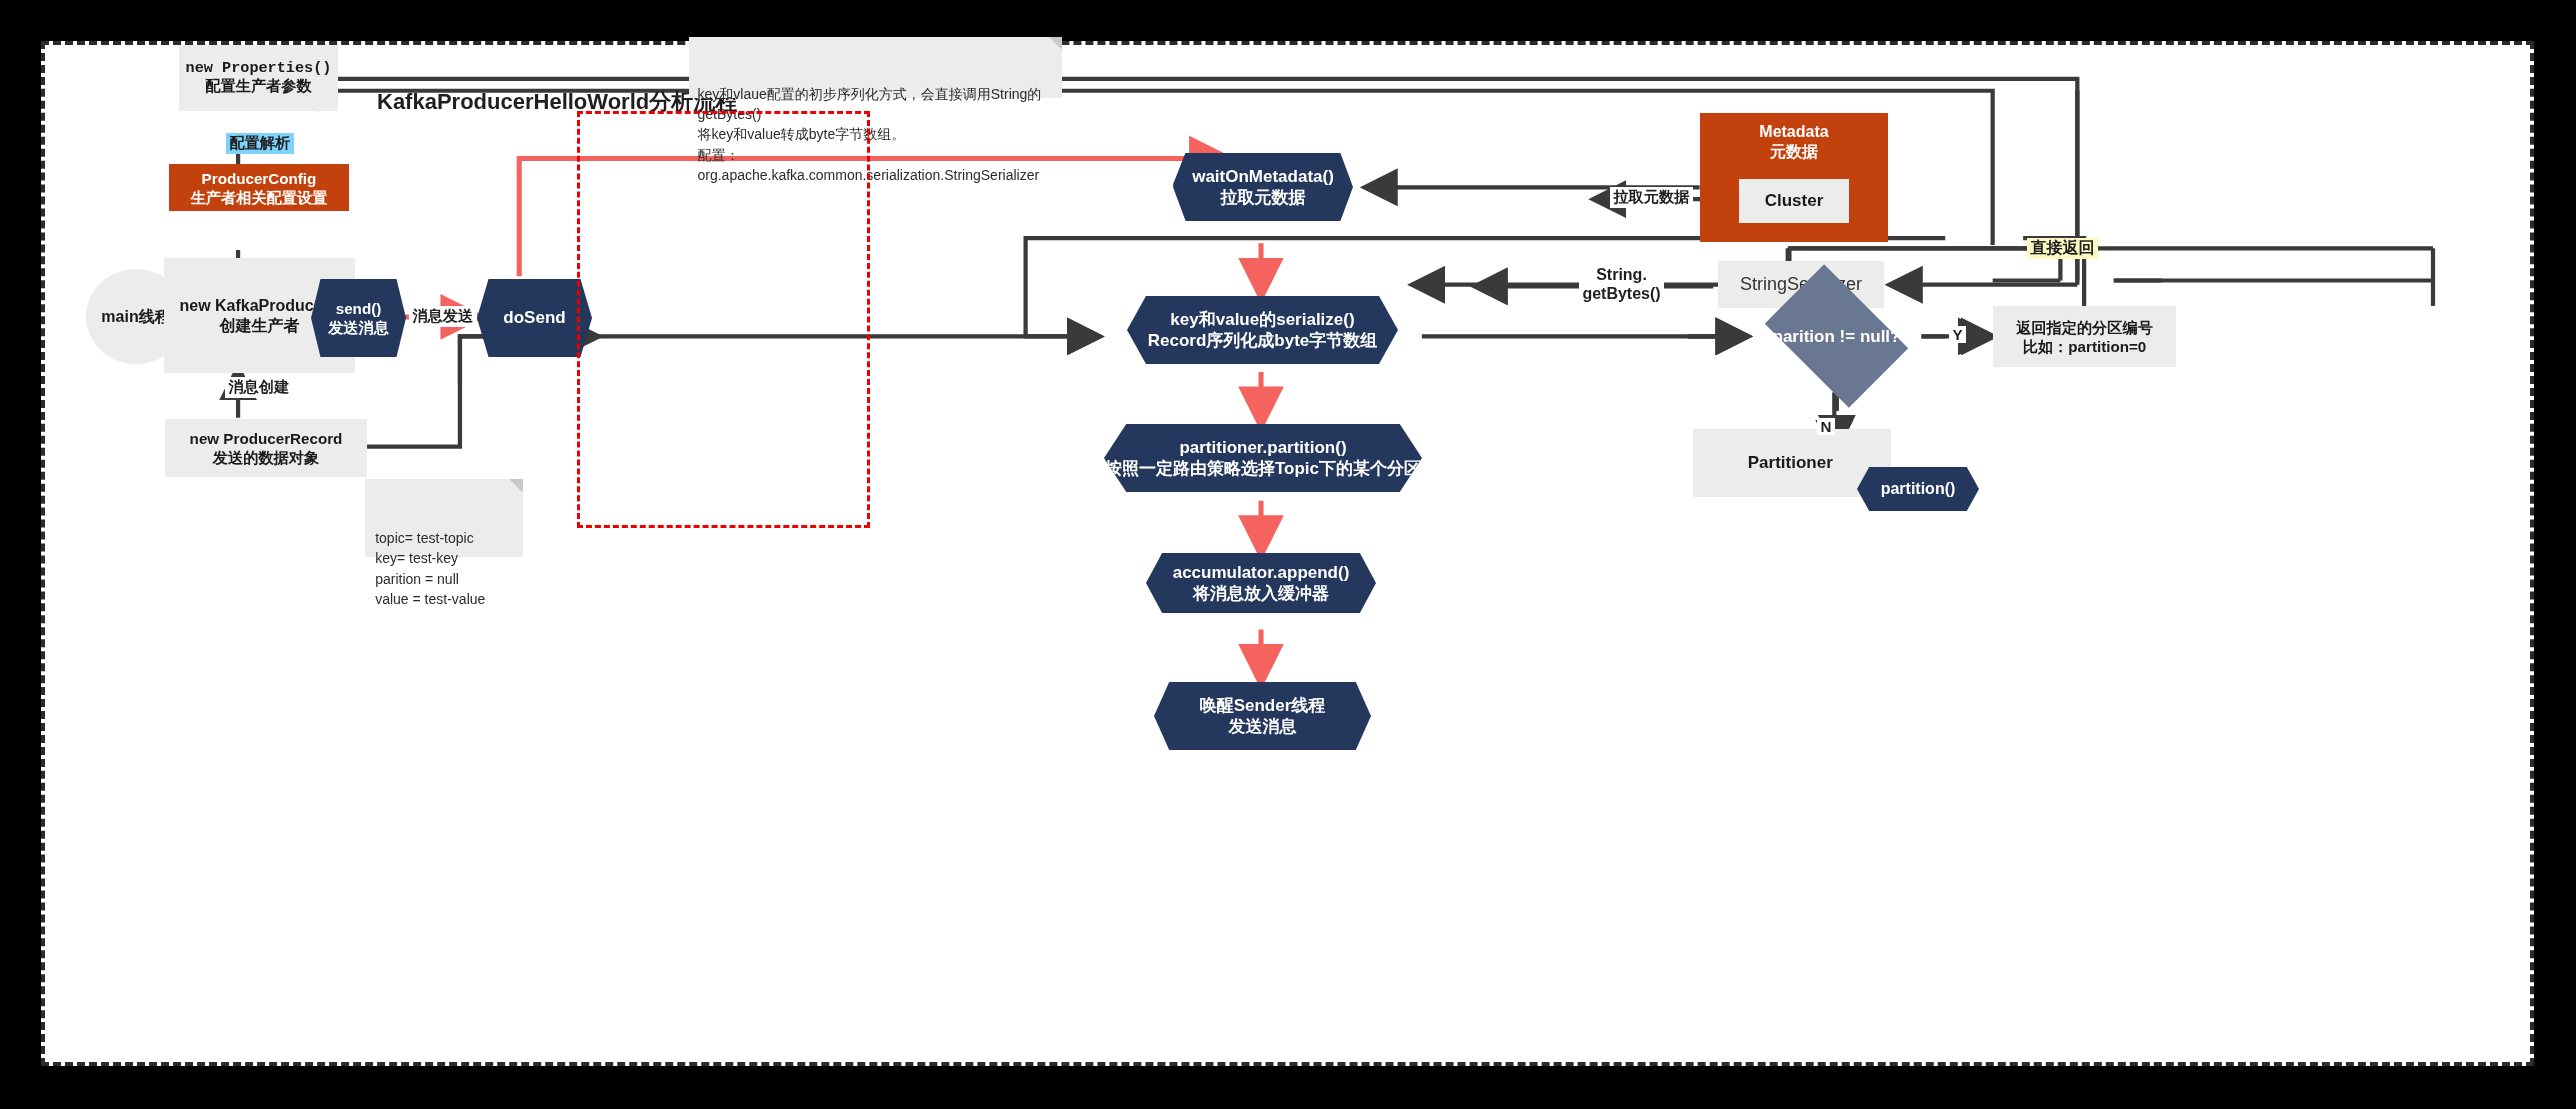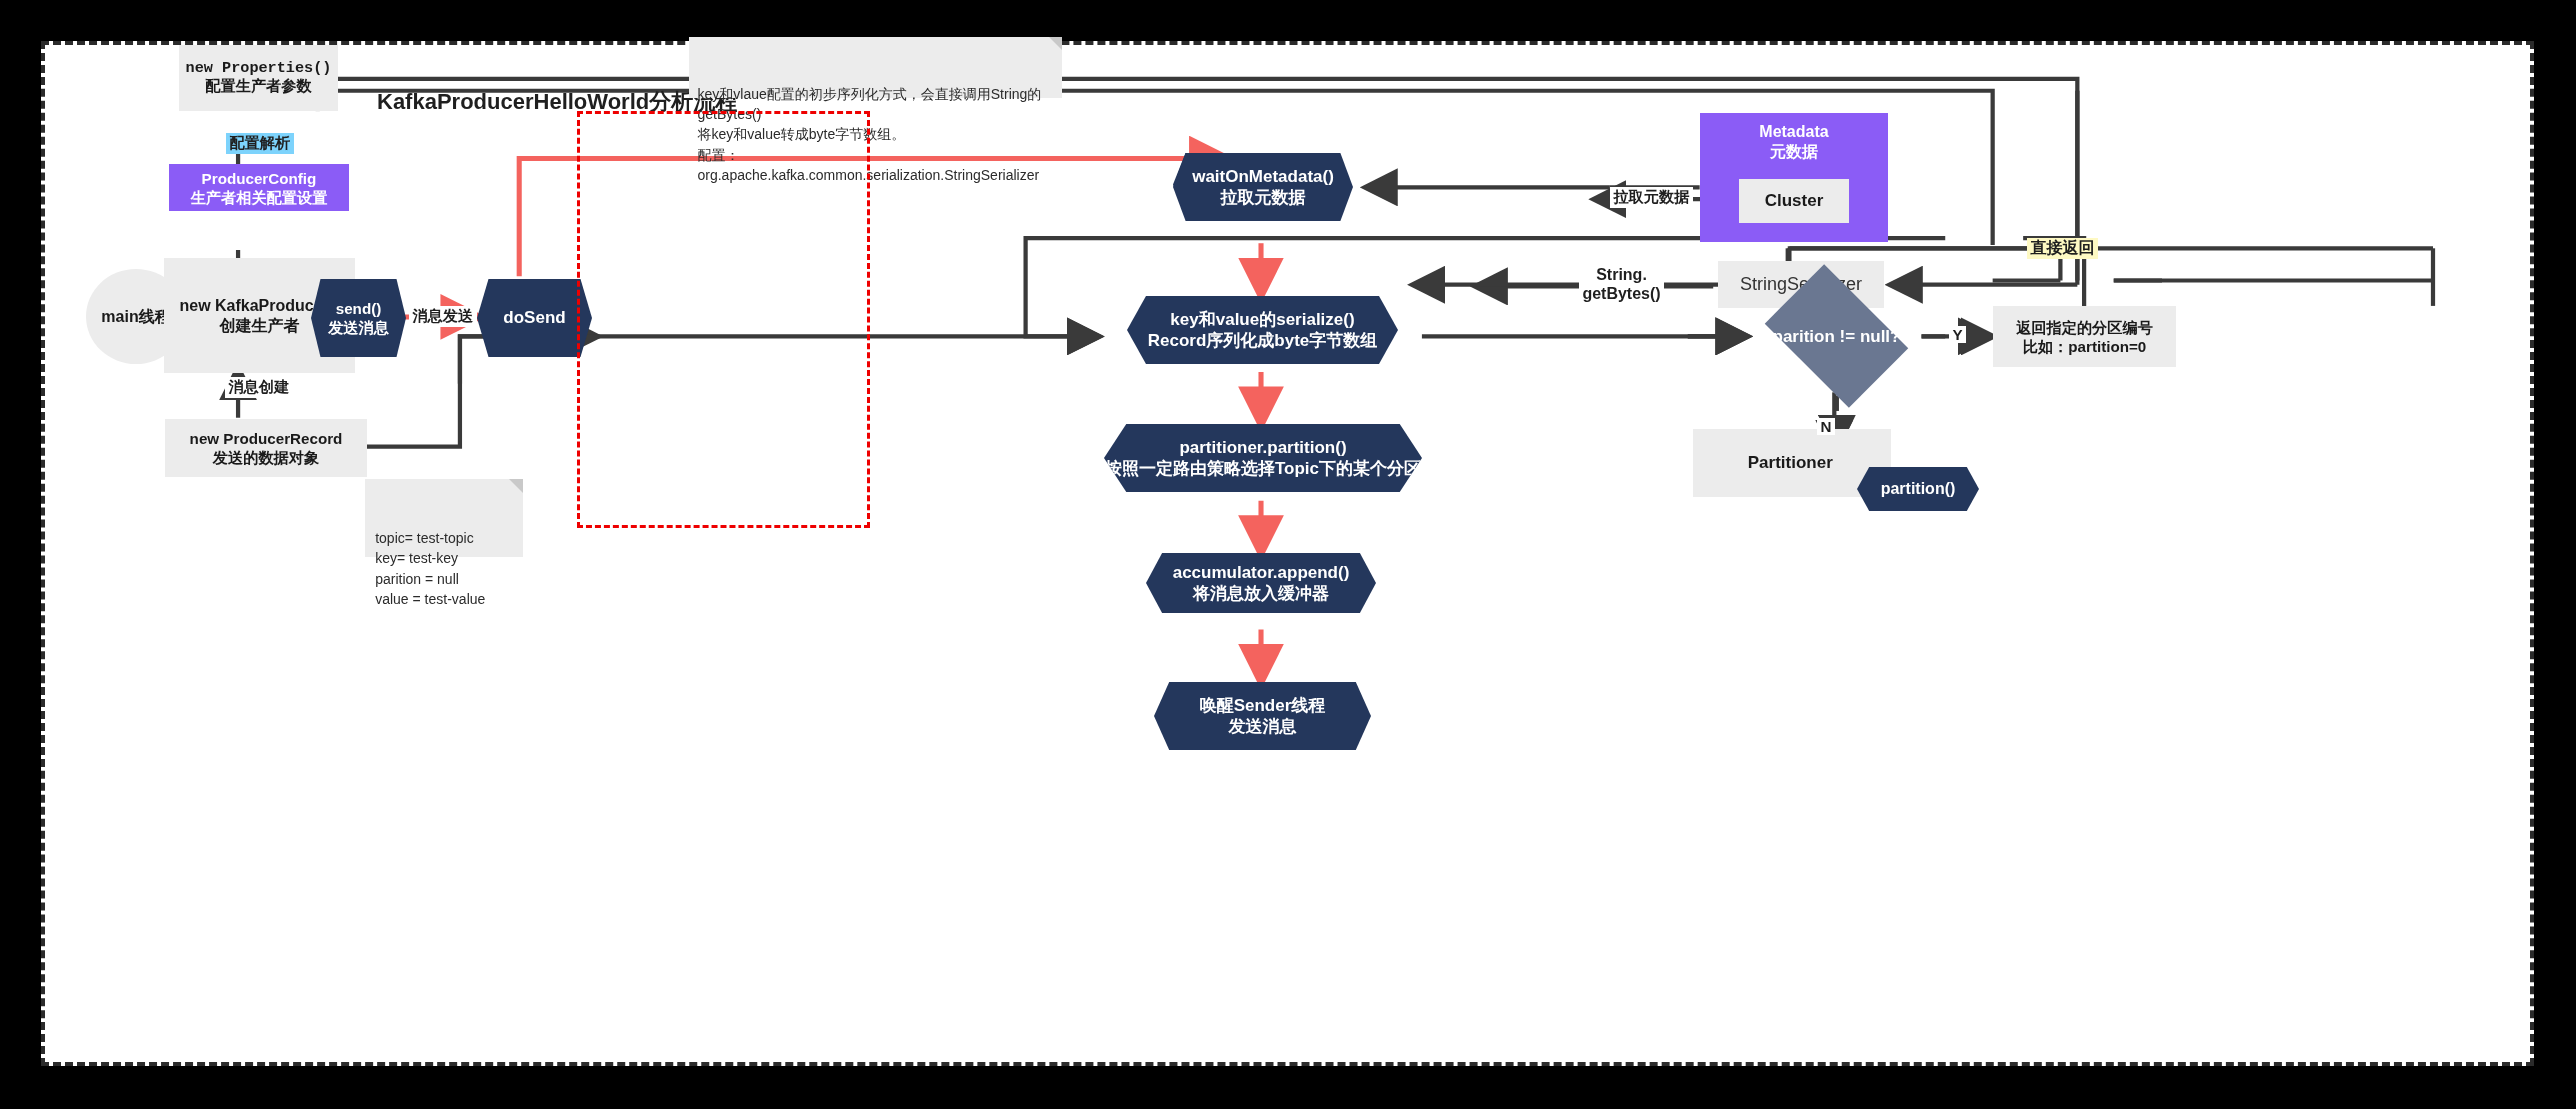--- a/index.html
+++ b/index.html
@@ -5,21 +5,21 @@
   html,body{margin:0;padding:0;background:#000;}
   body{width:2576px;height:1109px;overflow:hidden;
        font-family:"Liberation Sans","DejaVu Sans",sans-serif;}
   #canvas{position:absolute;left:41px;top:41px;width:2493px;height:1025px;
           background:#fff;border:4.2px dashed #2b2b2b;box-sizing:border-box;}
   #stage{position:absolute;left:0;top:0;width:2493px;height:1025px;}
   svg.wires{position:absolute;left:0;top:0;width:2493px;height:1025px;overflow:visible;}
   .node{position:absolute;box-sizing:border-box;display:flex;align-items:center;
         justify-content:center;text-align:center;line-height:1.25;}
   .greybox{background:#ececec;color:#1a1a1a;font-weight:bold;}
-  .slate{background:#8b5cf6;color:#fff;font-weight:bold;}
+  .slate{background:#c2410c;color:#fff;font-weight:bold;}
   .navy{background:#24375c;color:#fff;font-weight:bold;}
   .hex{clip-path:polygon(7% 0,93% 0,100% 50%,93% 100%,7% 100%,0 50%);}
   .hexw{clip-path:polygon(10% 0,90% 0,100% 50%,90% 100%,10% 100%,0 50%);}
   .ellipse{border-radius:50%;}
   .diamond{background:transparent;}
   .diamond .dshape{position:absolute;left:0;top:0;width:100%;height:100%;
       background:#6a7791;transform:rotate(45deg);}
   .diamond .dlabel{position:relative;z-index:2;color:#fff;font-weight:bold;}
   .label{position:absolute;color:#1f1f1f;font-weight:bold;background:#fff;
          padding:0 3.4px;white-space:nowrap;}

